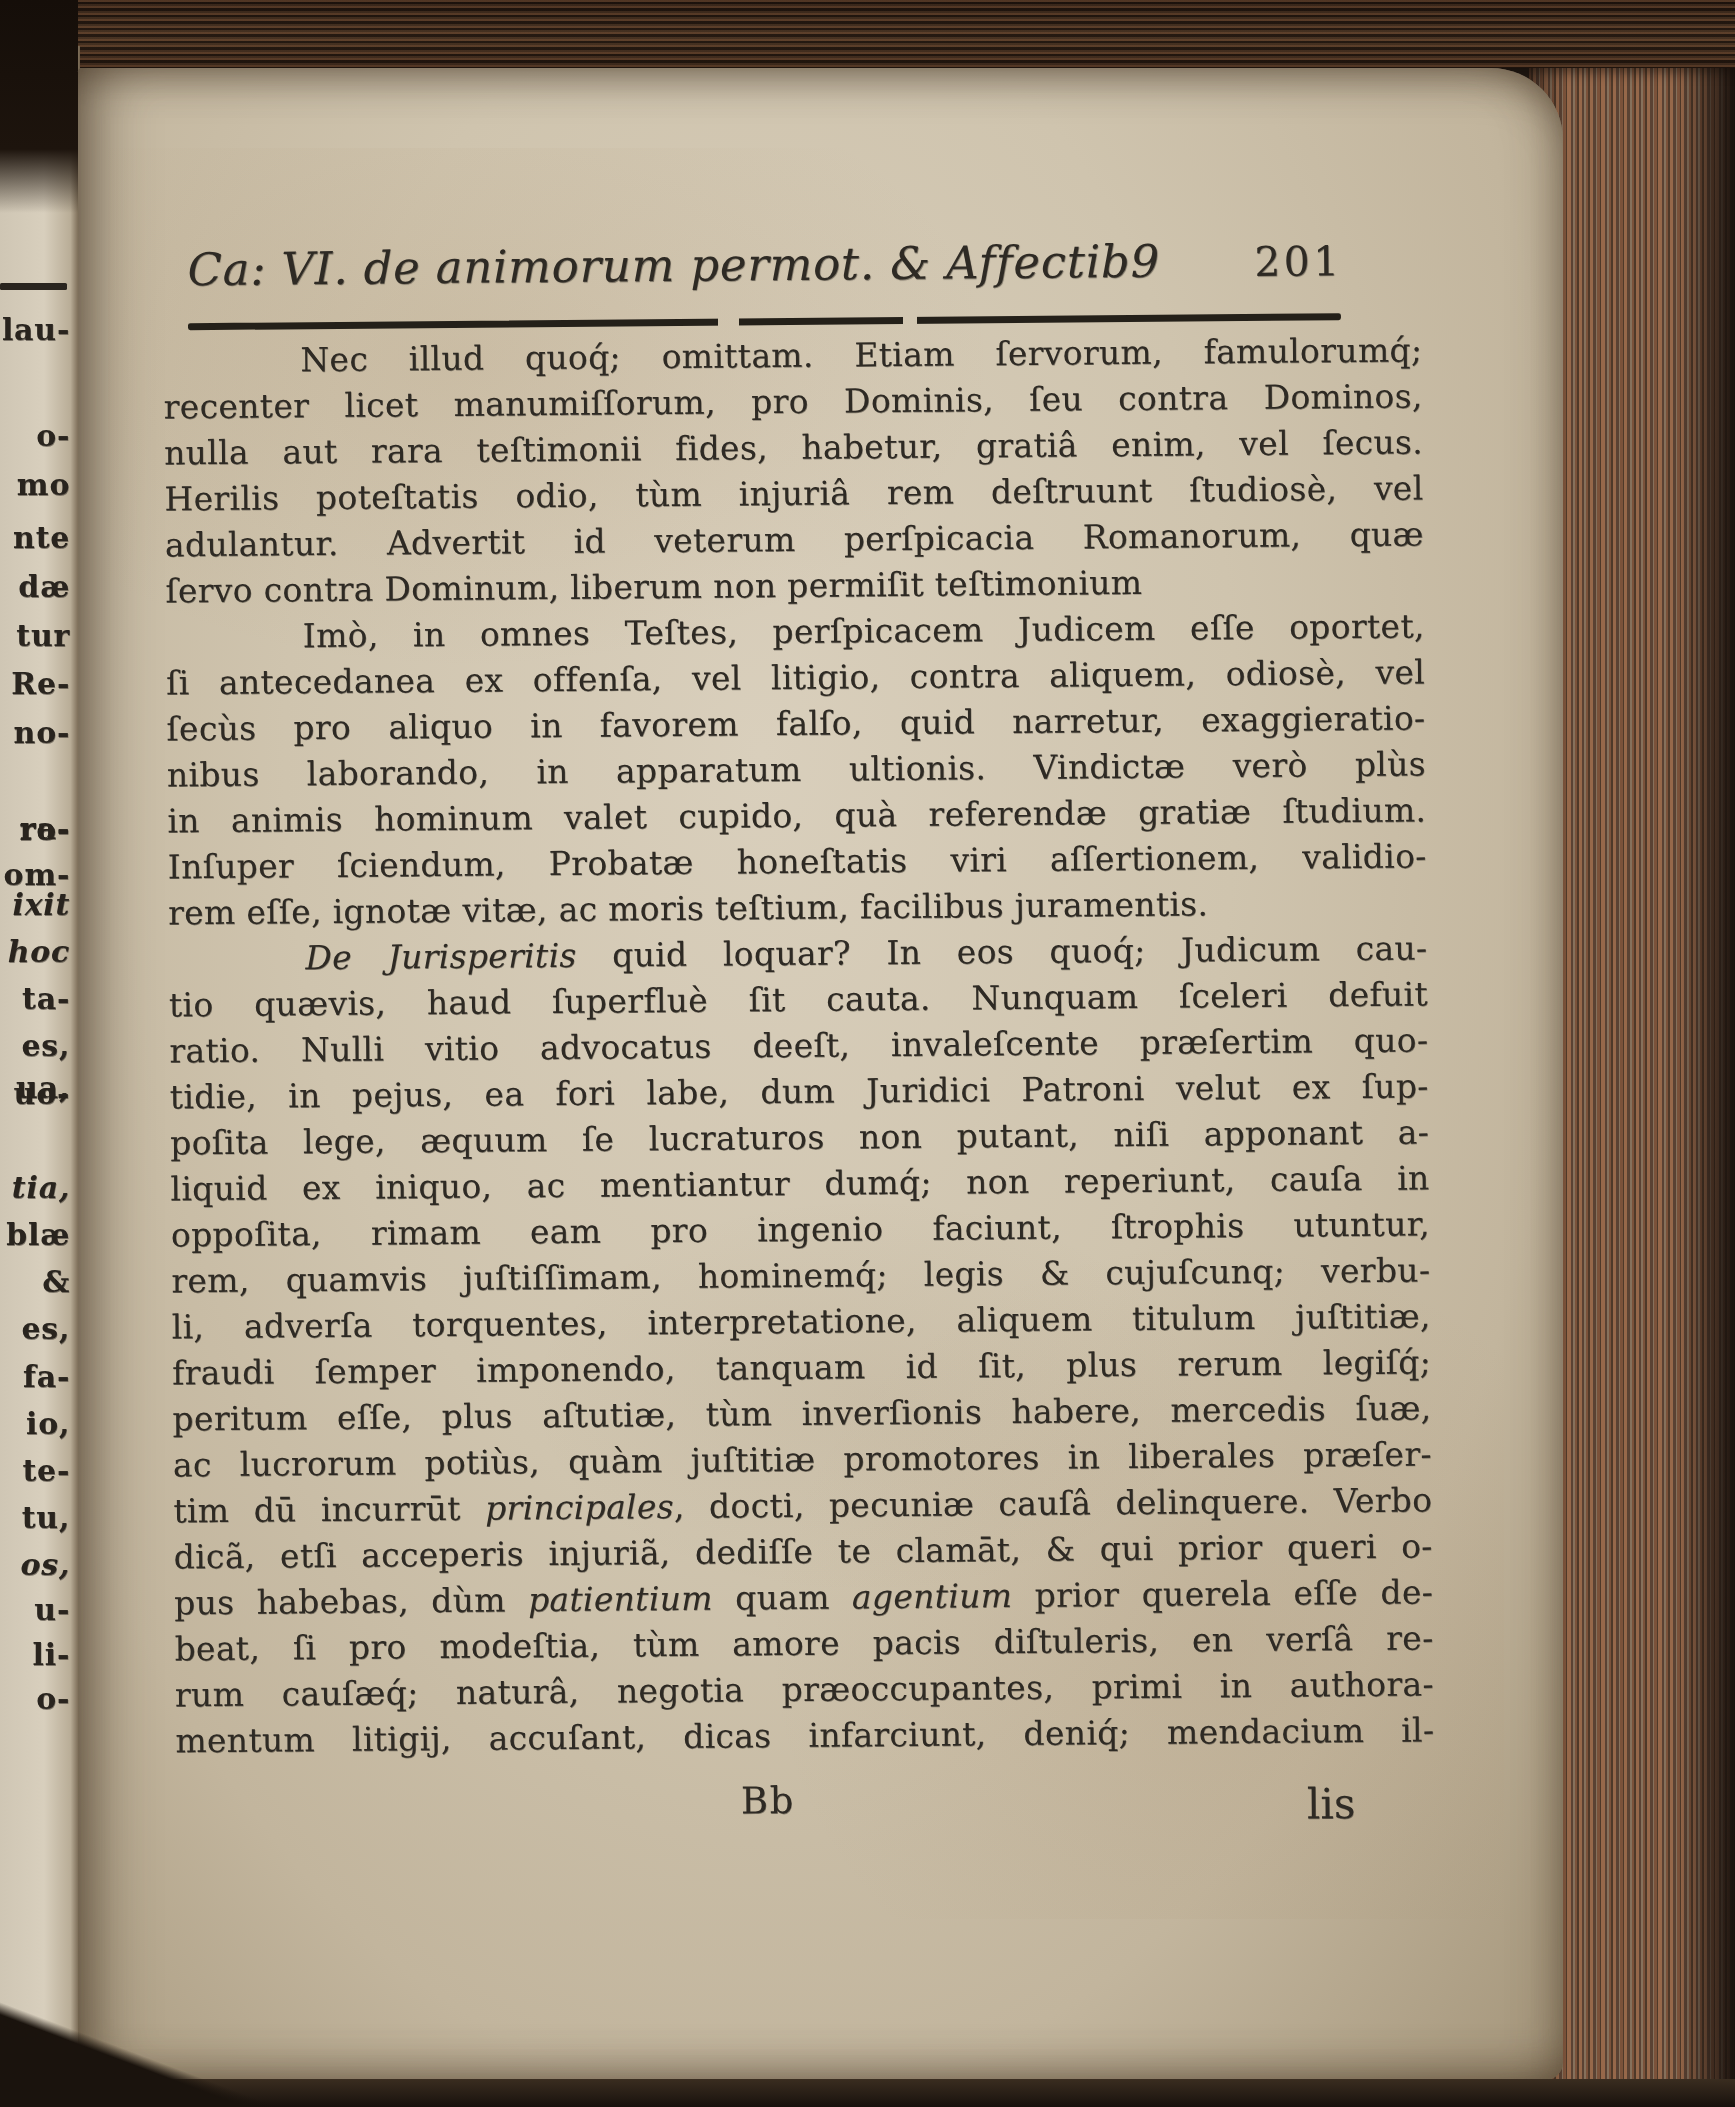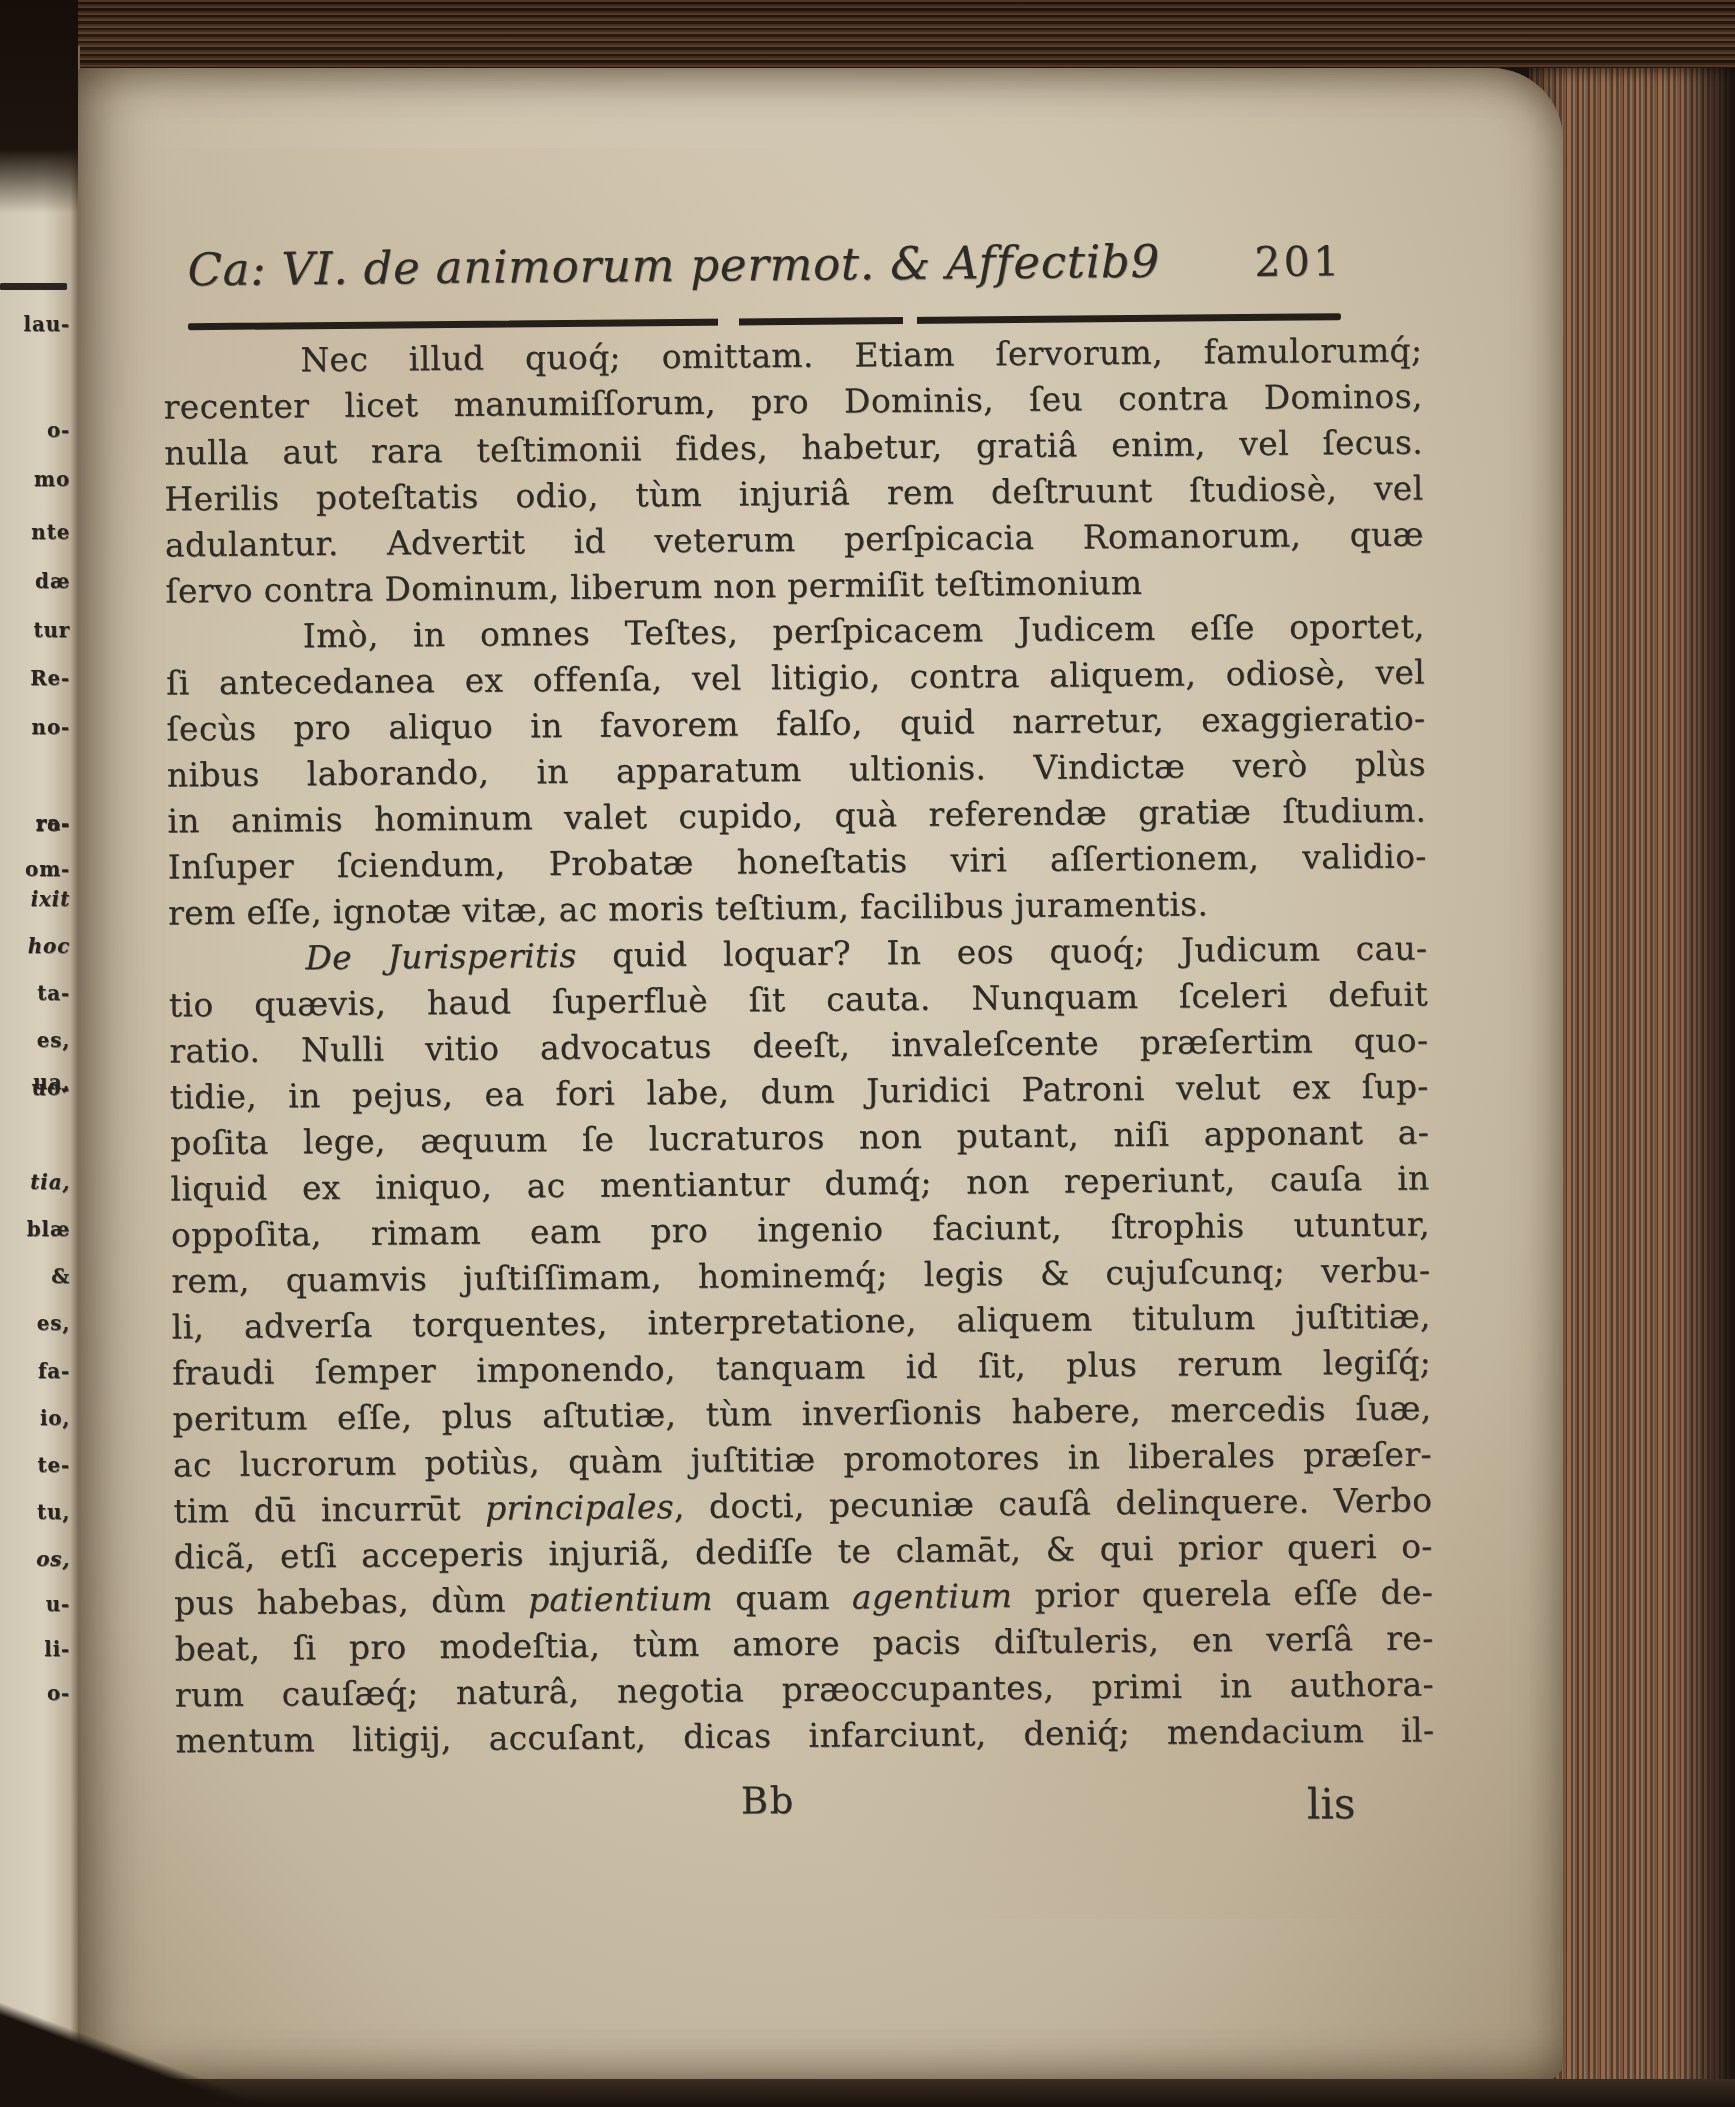--- a/index.html
+++ b/index.html
@@ -29,21 +29,21 @@
     position:absolute;inset:0;
     background:linear-gradient(90deg, rgba(23,16,12,.55) 0%, rgba(23,16,12,0) 18%, rgba(23,16,12,0) 72%, rgba(23,16,12,.85) 96%, #17100c 100%);
   }
   
   .underpage{
     position:absolute;left:0;top:46px;width:80px;height:2062px;z-index:4;
     background:linear-gradient(90deg,#cfc6b4 0%, #d8cfbd 55%, #b9ad97 88%, #6f5f4a 100%);
   }
   .underpage .frag{
     position:absolute;right:9.8px;white-space:nowrap;
-    font-size:20px;font-weight:700;color:#29241e;letter-spacing:0.8px;
+    font-size:30px;font-weight:700;color:#29241e;letter-spacing:0.8px;
     text-shadow:0.5px 0.7px 0.6px rgba(41,36,30,.5);
   }
   .underpage .rule-frag{
     position:absolute;left:0;top:237px;width:67px;height:7.3px;background:#2a251f;border-radius:1.6px;
   }
   
   .topleft-dark{
     position:absolute;left:0;top:0;width:78px;height:213px;z-index:5;
     background:linear-gradient(180deg,#150e09 0%, #1d140d 70%, rgba(29,20,13,0) 100%);
   }

